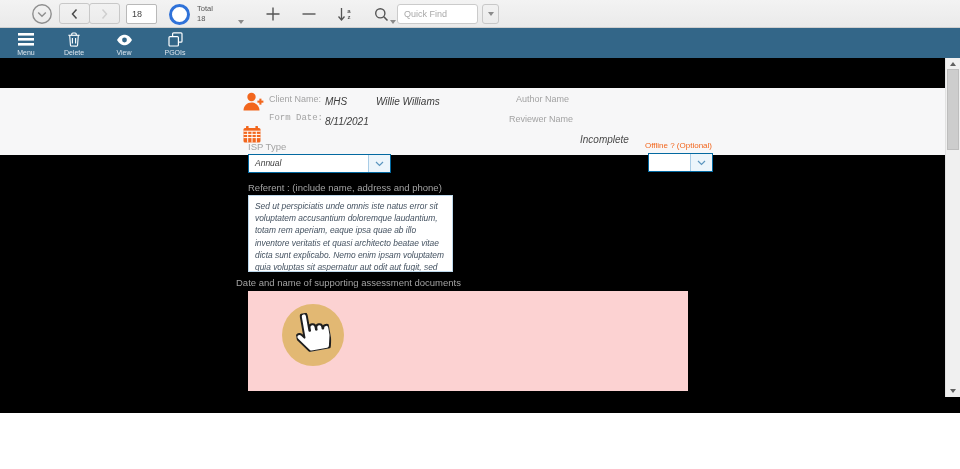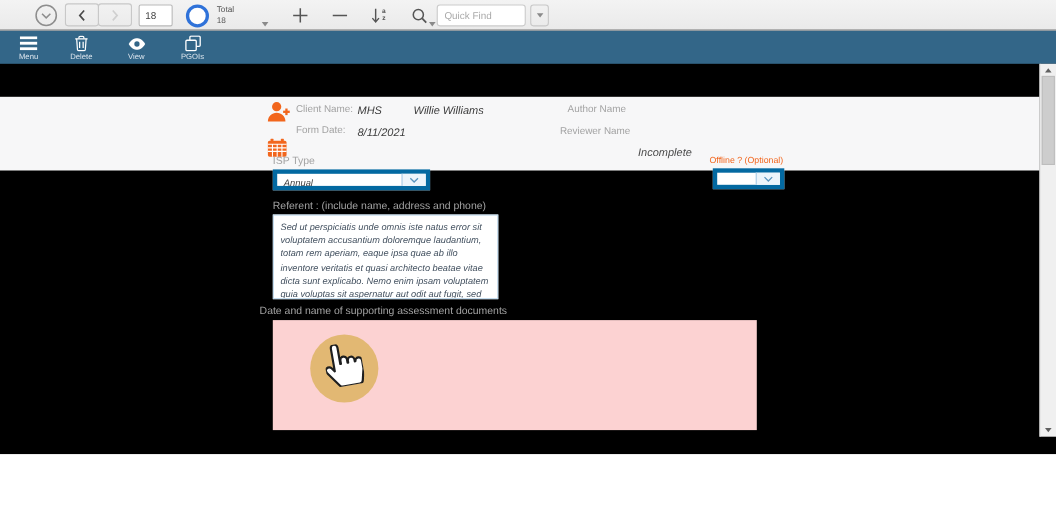--- a/index.html
+++ b/index.html
@@ -48,21 +48,21 @@
   .titlebar .ttl { position:absolute; left:8px; top:0; line-height:20px; font-size:11px;
                    font-weight:bold; color:#fff; letter-spacing:.2px; }
   .lock { position:absolute; right:8px; top:3px; cursor:pointer; }
 
   
   .band { position:absolute; top:88px; left:0; width:945px; height:67px; background:#f7f7f8; }
   .lbl { position:absolute; font-size:9px; color:#a3a3a3; }
   .val { position:absolute; font-size:10px; font-style:italic; color:#3c3c3c; }
 
   
-  .dropdown { position:absolute; height:19px; background:#fff; border:4px solid #0369a1; cursor:pointer; }
+  .dropdown { position:absolute; height:19px; background:#fff; border:1px solid #0369a1; cursor:pointer; }
   .dropdown .dval { position:absolute; left:6px; top:0; line-height:17px; font-size:8.5px;
                     font-style:italic; color:#3c3c3c; }
   .dropdown .chev { position:absolute; right:0; top:0; width:22px; height:100%;
                     border-left:1px solid #a9cce6; background:#ecf5fb;
                     display:flex; align-items:center; justify-content:center; }
   .offline-lbl { position:absolute; font-size:8px; color:#f2661d; }
   .referent-ta { position:absolute; left:248px; top:195px; width:205px; height:77px;
                  border:1px solid #bdd8ec; background:#fff; resize:none; overflow:hidden;
                  padding:4px 6px; font-family:"Liberation Sans",sans-serif;
                  font-size:8.4px; font-style:italic; line-height:12.2px; color:#42505f; }
@@ -200,21 +200,21 @@
       <svg width="21" height="19" viewBox="0 0 21 19" fill="#f2661d">
         <circle cx="8.5" cy="5" r="4.2"></circle>
         <path d="M0.5 18.5 C0.5 14 4.1 10.5 8.5 10.5 S16.5 14 16.5 18.5 Z"></path>
         <rect x="14.4" y="8.6" width="6" height="2.1"></rect>
         <rect x="16.35" y="6.65" width="2.1" height="6"></rect>
       </svg>
     </span>
     <span class="lbl" style="left:269px; top:6px;">Client Name:</span>
     <span class="val" style="left:325px; top:8px;">MHS</span>
     <span class="val" style="left:376px; top:8px;">Willie Williams</span>
-    <span class="lbl" style="left:269px; top:25px;">Form Date:</span>
+    <span class="lbl" style="left:269px; top:25px;font-family:Liberation Mono, monospace;">Form Date:</span>
     <span class="val" style="left:325px; top:28px;">8/11/2021</span>
     <span style="position:absolute; left:243px; top:38px;">
       <svg width="18" height="17" viewBox="0 0 18 17">
         <rect x="3" y="0" width="2.6" height="3.6" rx="0.6" fill="#f2661d"></rect>
         <rect x="12.4" y="0" width="2.6" height="3.6" rx="0.6" fill="#f2661d"></rect>
         <rect x="0.5" y="2" width="17" height="14.5" rx="1.5" fill="#f2661d"></rect>
         <path d="M0.5 5.2 H17.5 M0.5 8.4 H17.5 M0.5 11.6 H17.5 M4.7 5.2 V16.5 M9 5.2 V16.5 M13.3 5.2 V16.5" stroke="#fff" stroke-width="1"></path>
       </svg>
     </span>
     <span class="lbl" style="left:516px; top:6px;">Author Name</span>

